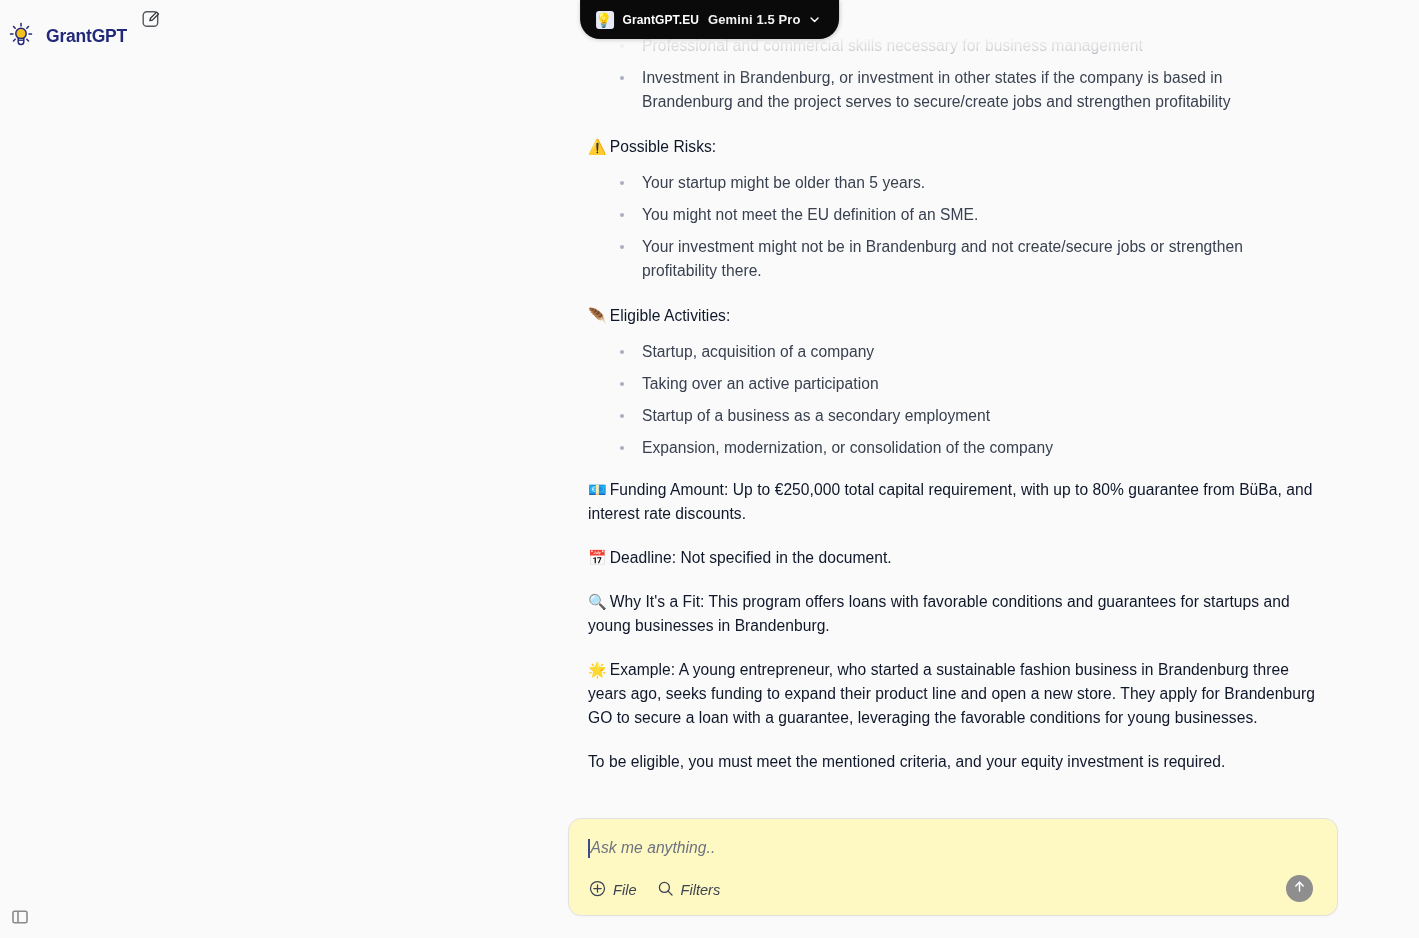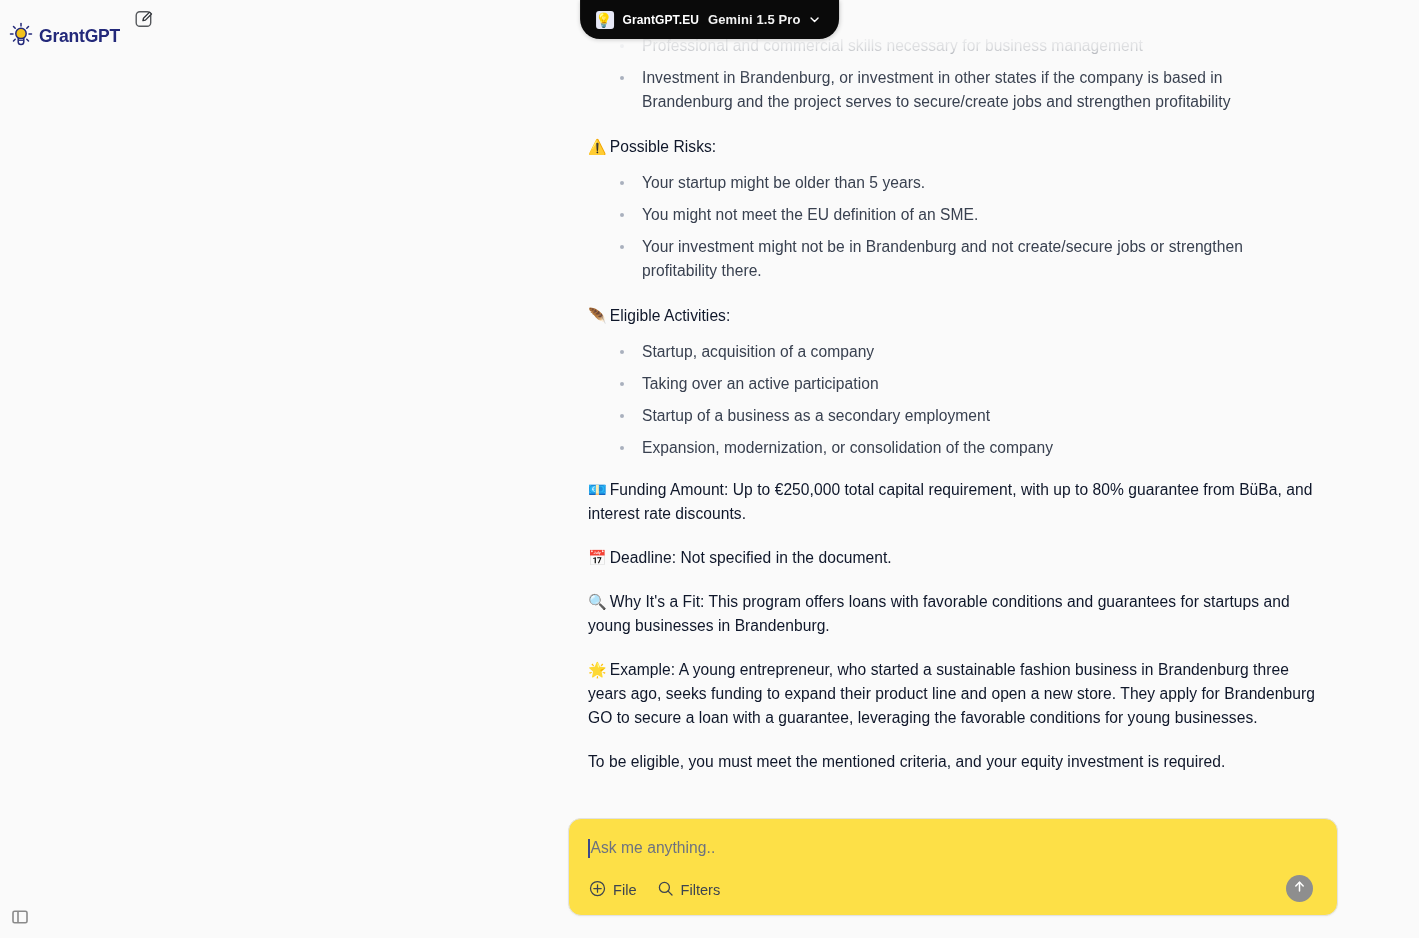--- a/index.html
+++ b/index.html
@@ -25,21 +25,21 @@
     left: 8px;
     top: 6px;
     display: flex;
     align-items: center;
     gap: 6px;
     height: 30px;
   }
   .brand-logo {
     display: flex;
     align-items: center;
-    gap: 5px;
+    gap: 12px;
     margin-top: 32px;
   }
   .brand-name {
     font-size: 17.5px;
     font-weight: bold;
     color: #23297a;
     letter-spacing: -0.2px;
     line-height: 1;
   }
   .compose-btn {
@@ -181,25 +181,26 @@
     z-index: 10;
   }
 
   
   .composer {
     position: absolute;
     left: 568px;
     top: 818px;
     width: 770px;
     height: 98px;
-    background: #fde047;
+    background: #fef9c3;
     border: 1px solid #e2e2e2;
     border-radius: 13px;
     z-index: 30;
     box-shadow: 0 1px 2px rgba(0,0,0,.03);
+    font-style: italic;
   }
   .composer-input {
     position: absolute;
     left: 19px;
     top: 19px;
     width: 700px;
     display: flex;
     align-items: center;
   }
   .caret {

